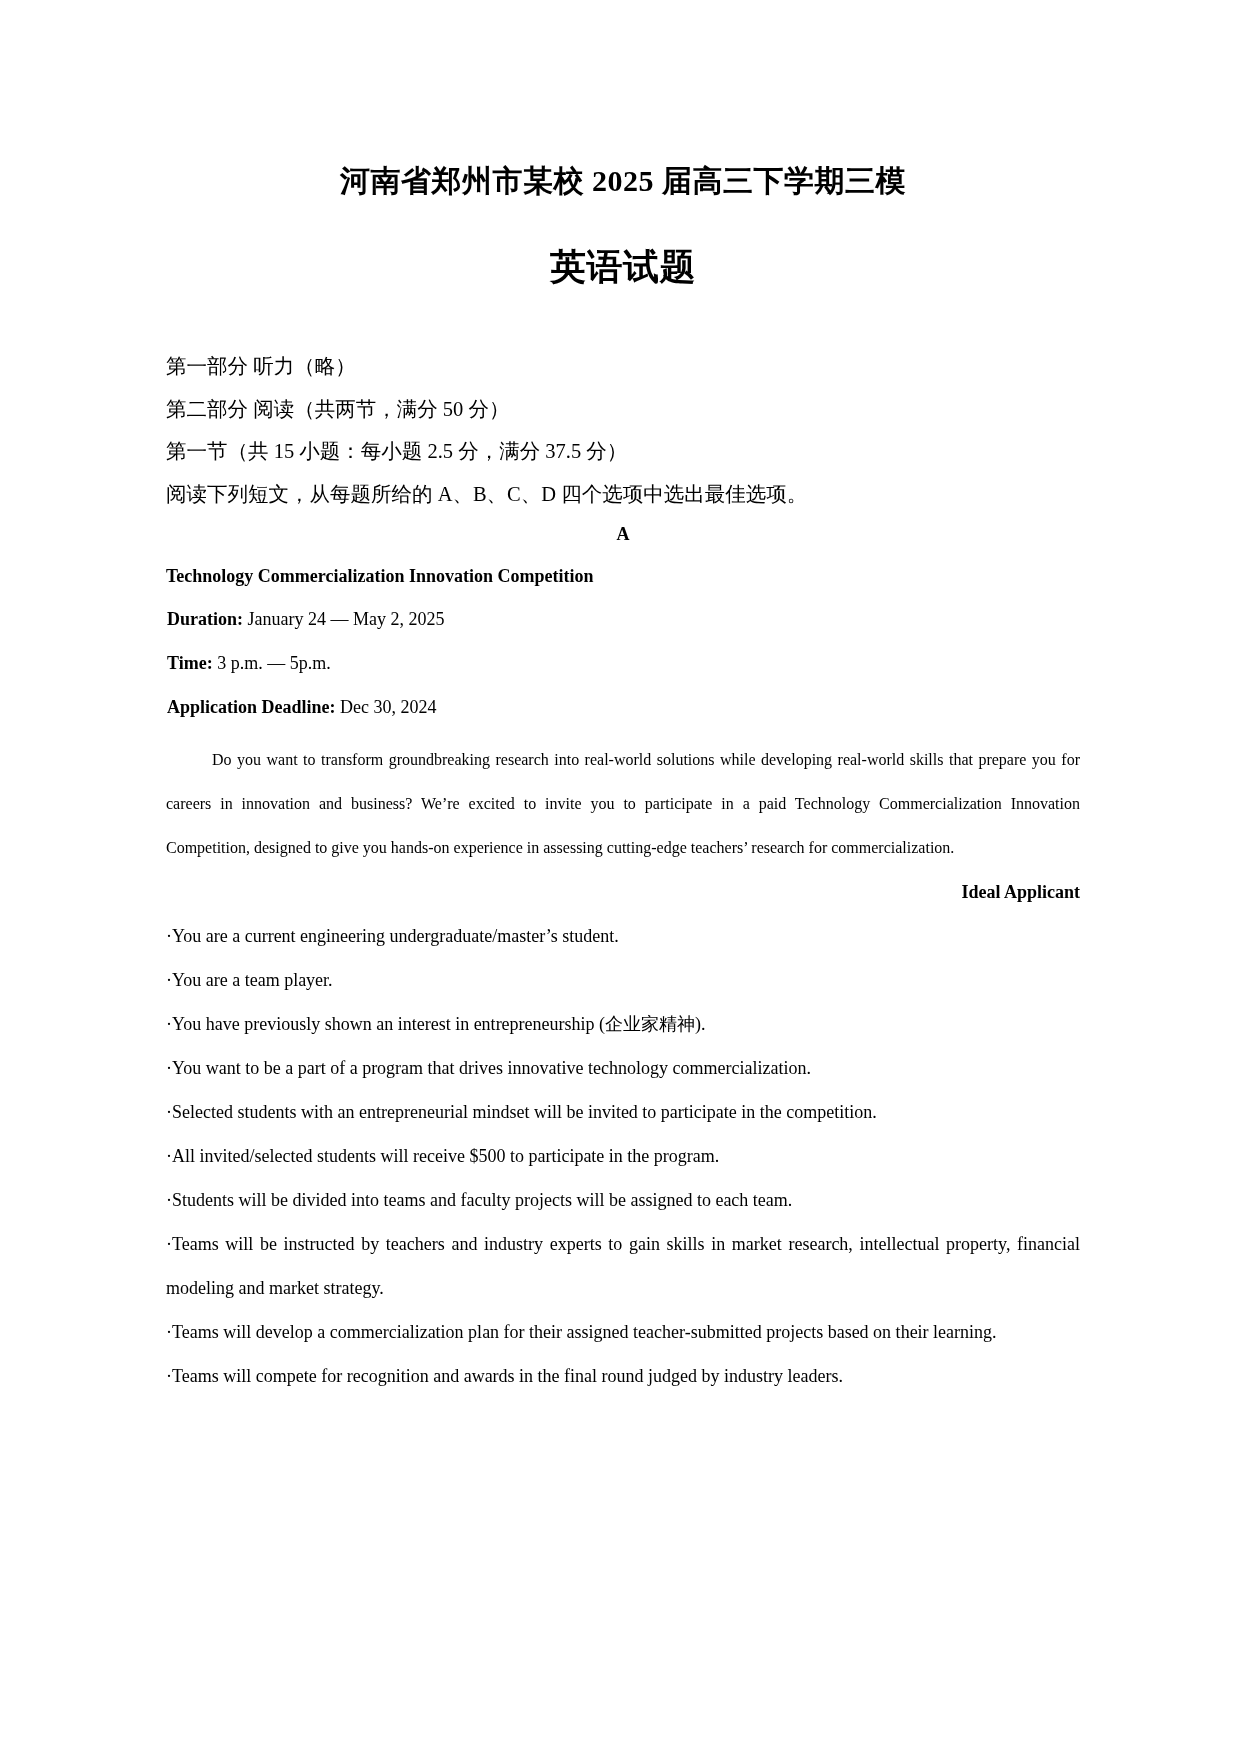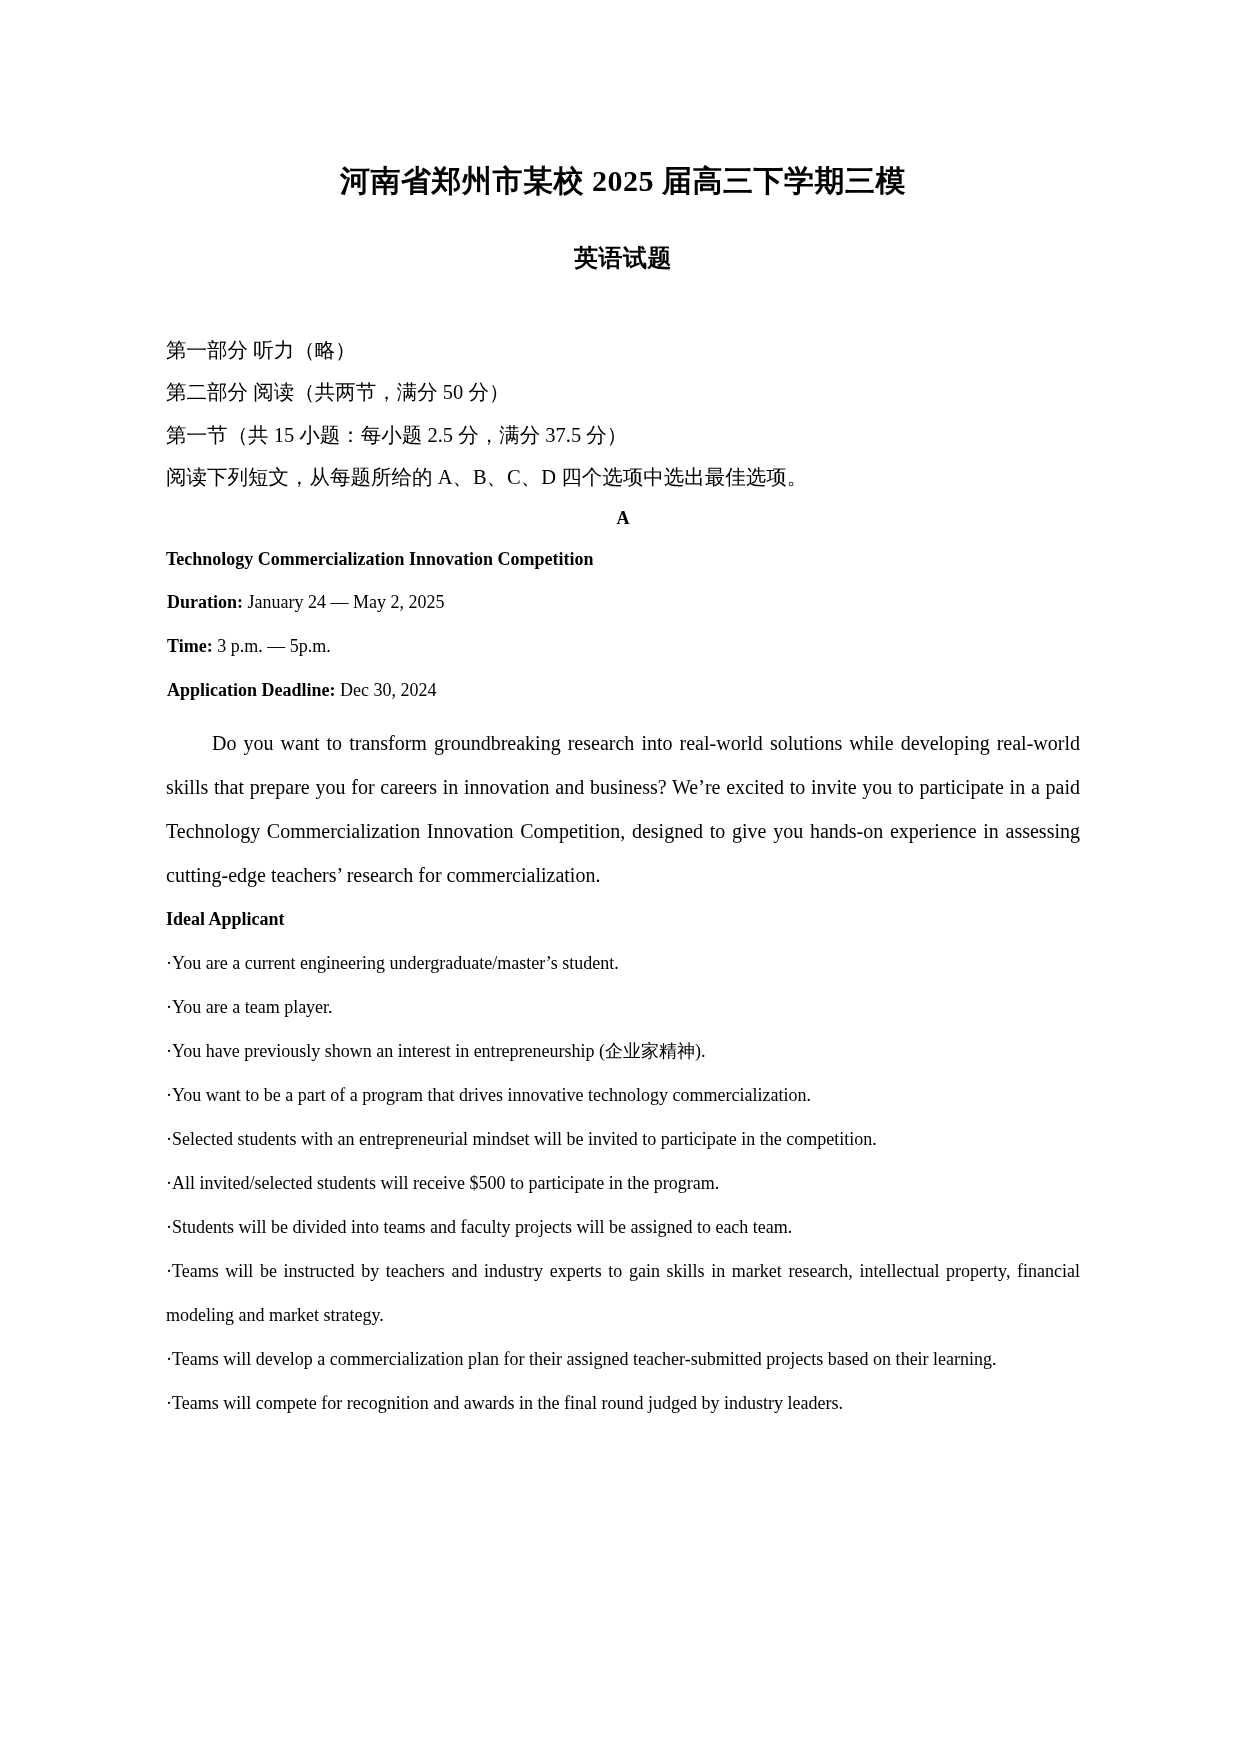--- a/index.html
+++ b/index.html
@@ -27,21 +27,21 @@
   
   .doc-title {
     font-size: 30px;
     font-weight: bold;
     text-align: center;
     letter-spacing: 0.5px;
     margin: 42px 0 0 0;
     line-height: 1.4;
   }
   .doc-subtitle {
-    font-size: 24px;
+    font-size: 36px;
     font-weight: bold;
     text-align: center;
     letter-spacing: 0.5px;
     margin: 40px 0 0 0;
     line-height: 1.4;
   }
 
   
   .cn-line {
     font-size: 20.5px;
@@ -78,21 +78,21 @@
   }
   .label-line .lbl {
     font-weight: bold;
   }
 
   .gap-sm { height: 21px; }
   .gap-md { height: 24px; }
 
   
   .body-para {
-    font-size: 20px;
+    font-size: 16px;
     line-height: 44px;
     text-align: justify;
     text-justify: inter-word;
     text-indent: 46px;
     margin: 0;
     hyphens: none;
   }
 
   
   .bullet {
@@ -100,20 +100,21 @@
     line-height: 44px;
     margin: 0;
     text-align: justify;
     text-justify: inter-word;
   }
   .sec-head {
     font-size: 18px;
     font-weight: bold;
     line-height: 44px;
     margin: 0;
+    text-align: right;
   }
 </style>
 </head>
 <body>
 
 <div class="page">
 
   <h1 class="doc-title">河南省郑州市某校 2025 届高三下学期三模</h1>
   <h2 class="doc-subtitle">英语试题</h2>
 

